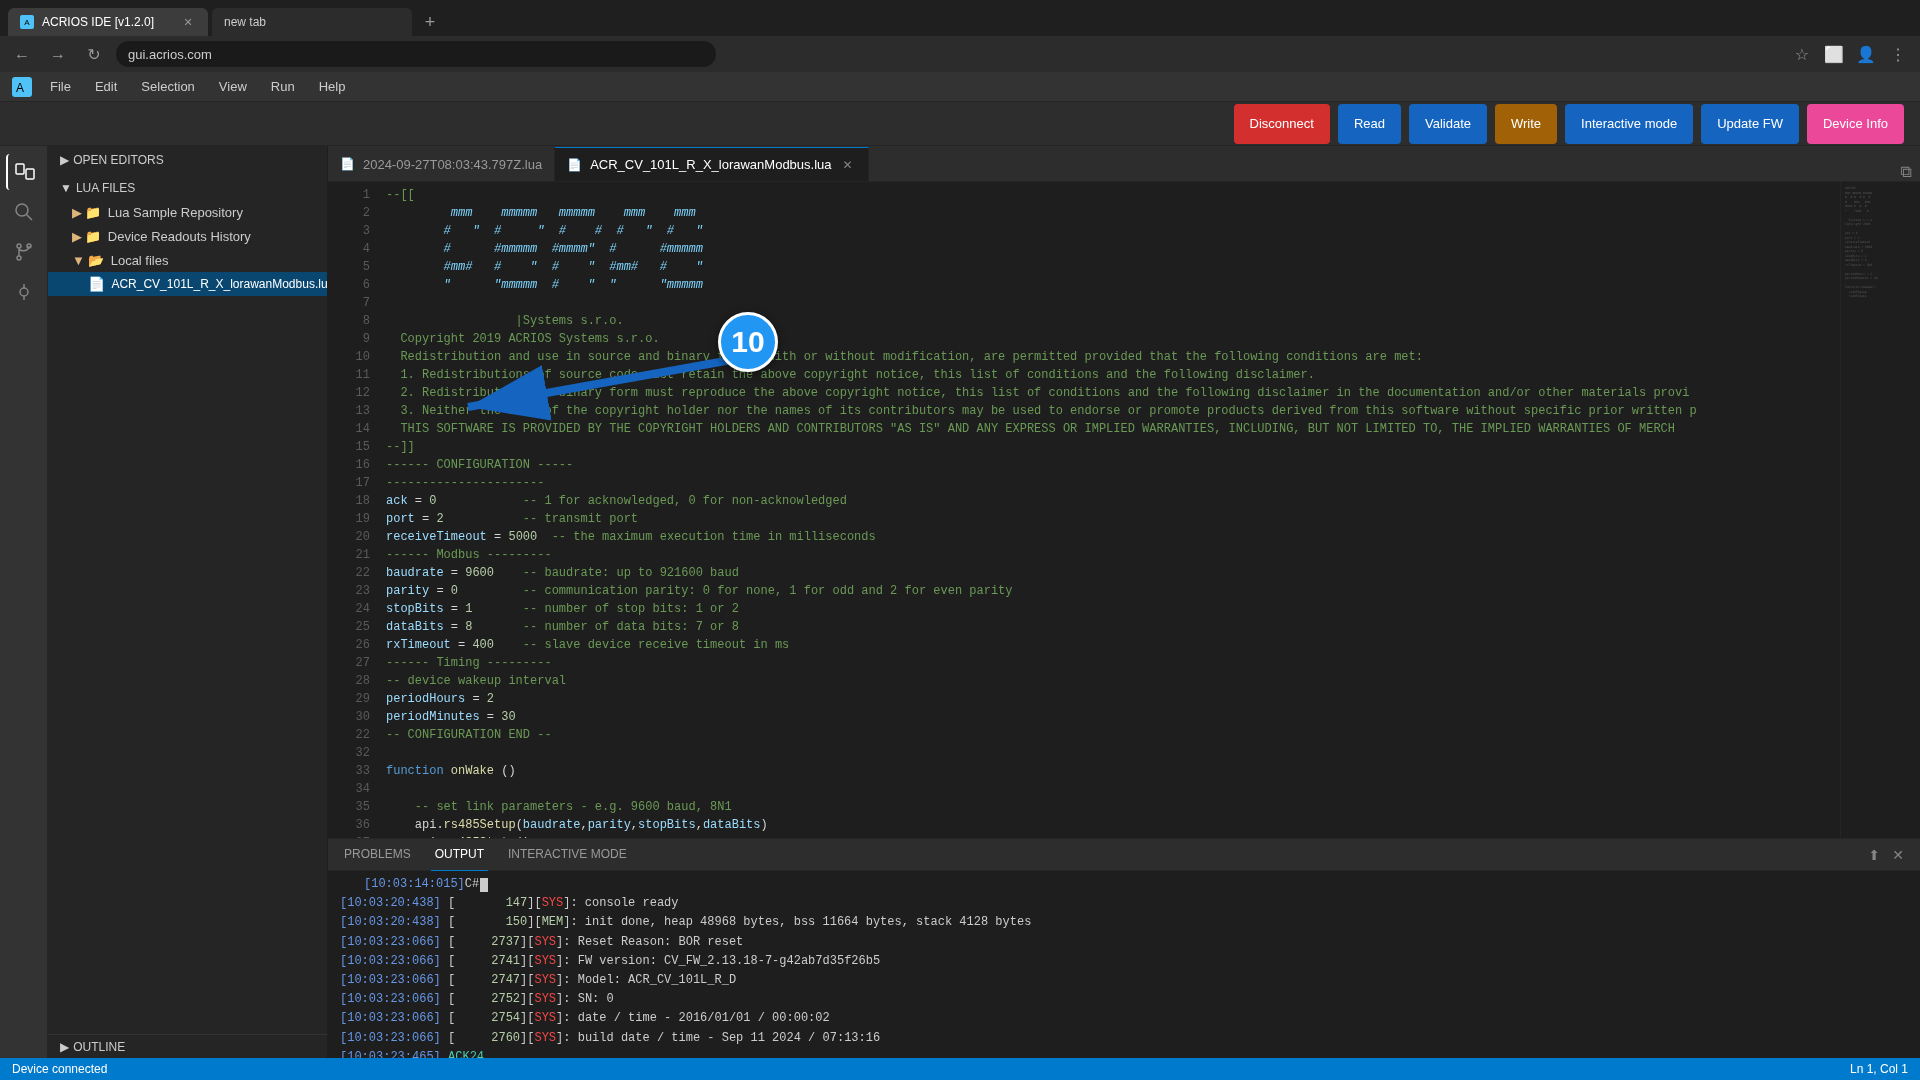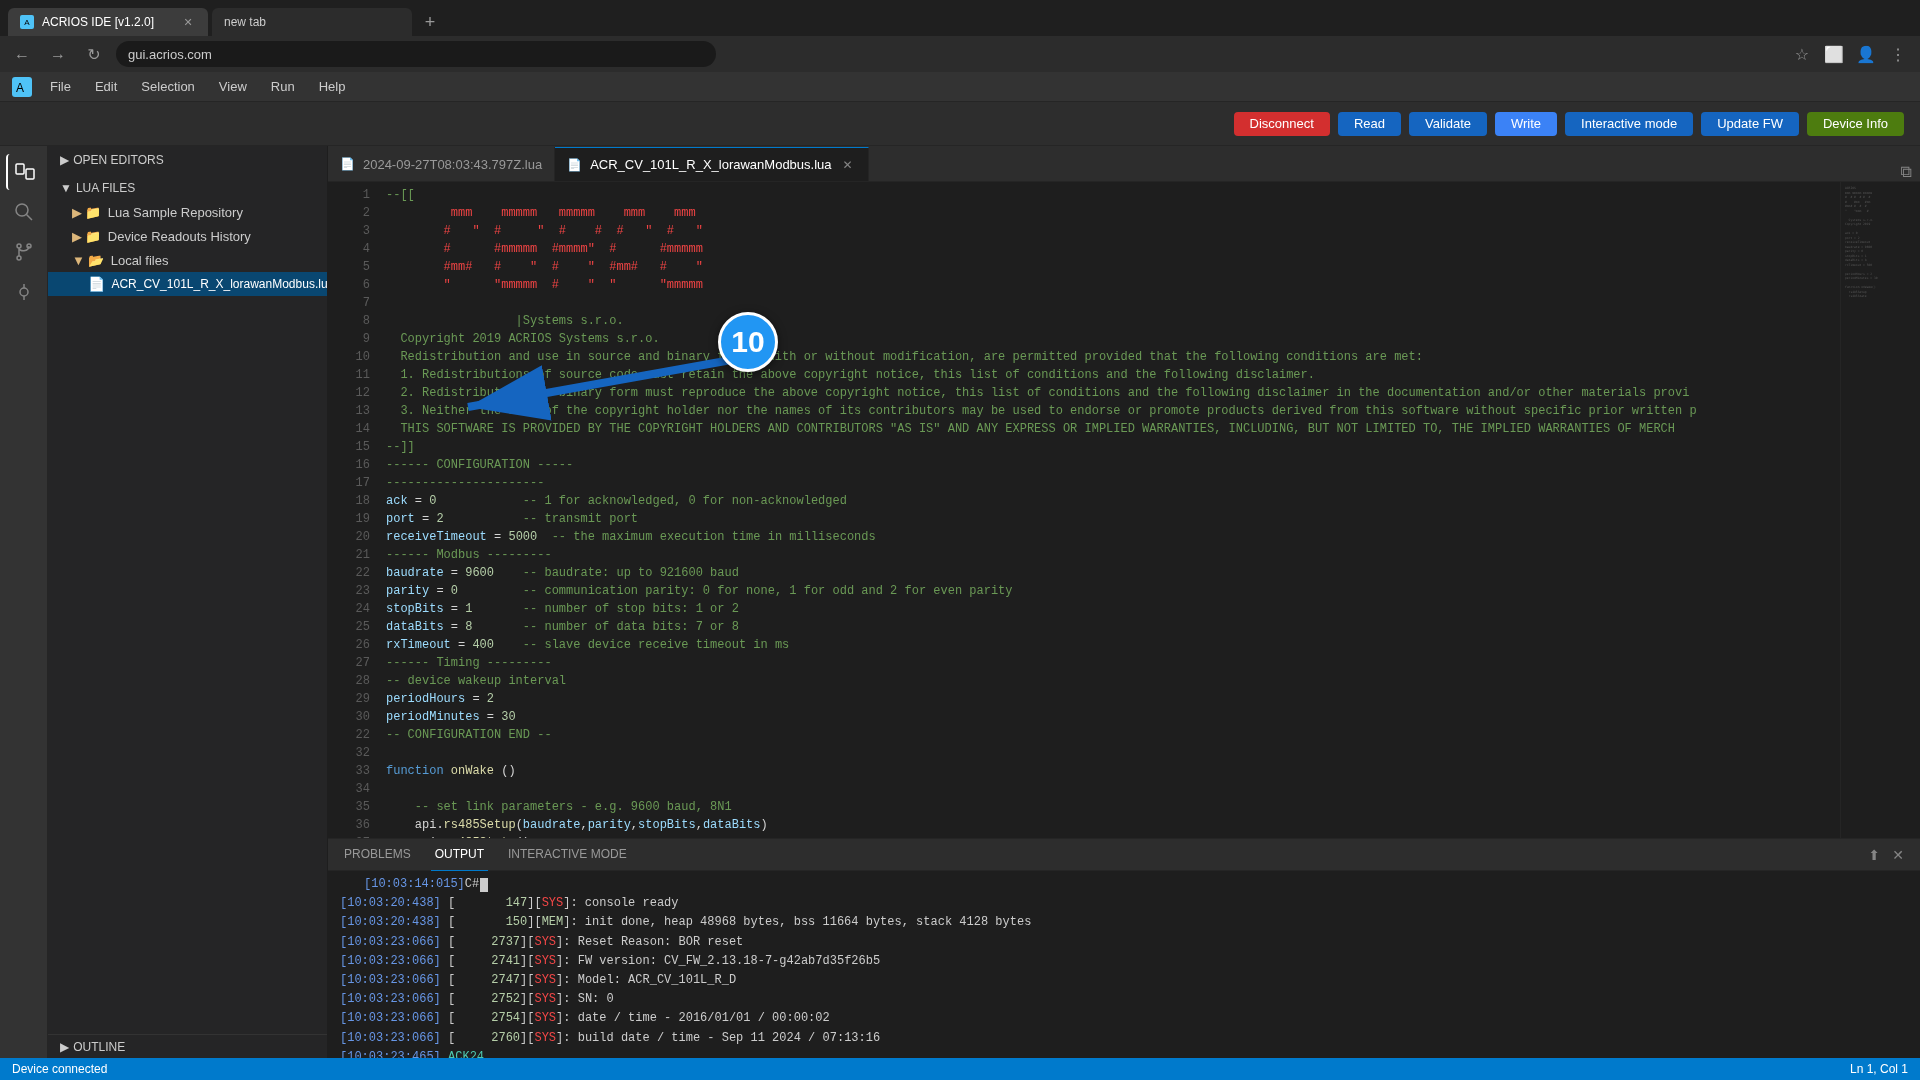--- a/index.html
+++ b/index.html
@@ -156,35 +156,35 @@
       height: 44px;
       background: #2d2d2d;
       display: flex;
       align-items: center;
       justify-content: flex-end;
       padding: 0 16px;
       gap: 8px;
       border-bottom: 1px solid #252525;
     }
     .toolbar-btn {
-      height: 24px;
+      height: 40px;
       padding: 0 16px;
       border: none;
       border-radius: 4px;
       cursor: pointer;
       font-size: 13px;
       font-weight: 500;
     }
     .btn-disconnect { background: #d32f2f; color: #fff; }
     .btn-read { background: #1565c0; color: #fff; }
     .btn-validate { background: #1565c0; color: #fff; }
-    .btn-write { background: #3b82f6; color: #fff; text-align: right; }
+    .btn-write { background: #a16207; color: #fff; text-align: right; }
     .btn-interactive { background: #1565c0; color: #fff; }
     .btn-update { background: #1565c0; color: #fff; }
-    .btn-device { background: #4d7c0f; color: #fff; }
+    .btn-device { background: #ec4899; color: #fff; }
 
     
     .main-content {
       flex: 1;
       display: flex;
       overflow: hidden;
     }
 
     
     .activity-bar {
@@ -352,21 +352,21 @@
       white-space: pre;
     }
 
     
     .kw { color: #569cd6; }
     .cmt { color: #6a9955; }
     .num { color: #b5cea8; }
     .fn { color: #dcdcaa; }
     .var { color: #9cdcfe; text-align: right; }
     .op { color: #d4d4d4; }
-    .ascii-art { color: #ef4444; }
+    .ascii-art { color: #7dd3fc; font-style: italic; }
 
     
     .minimap {
       width: 80px;
       background: #1e1e1e;
       border-left: 1px solid #252525;
       overflow: hidden;
     }
     .minimap-content {
       padding: 4px;

